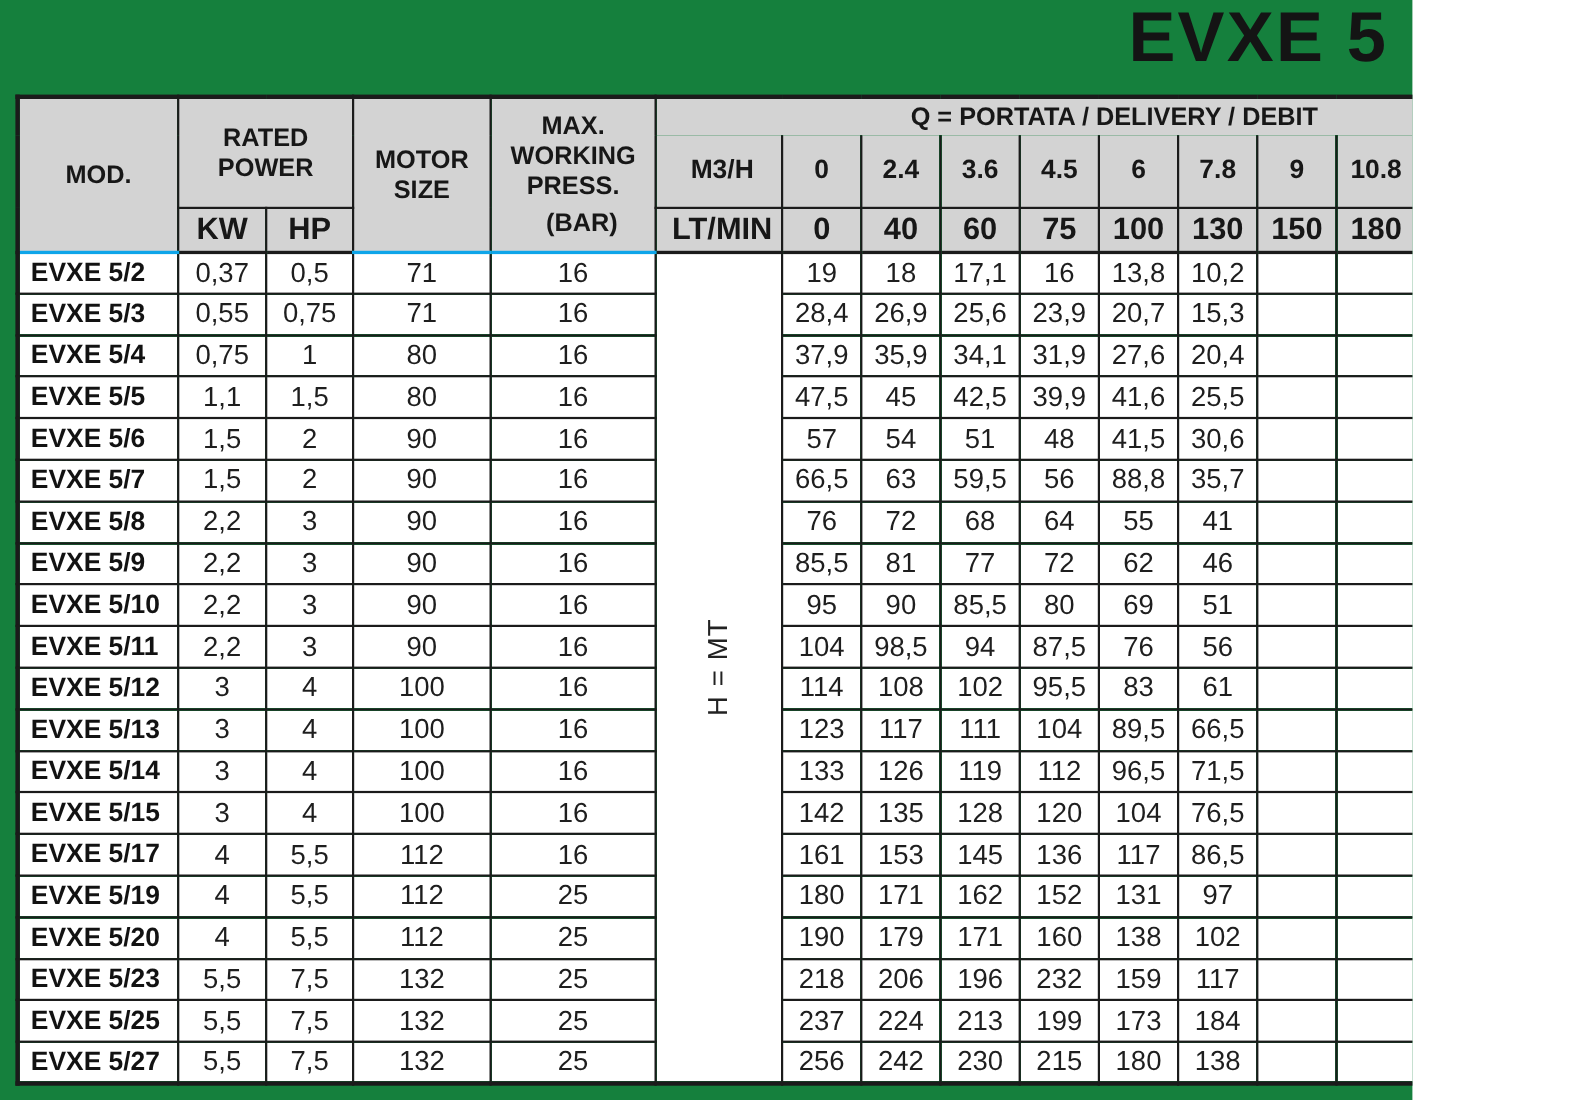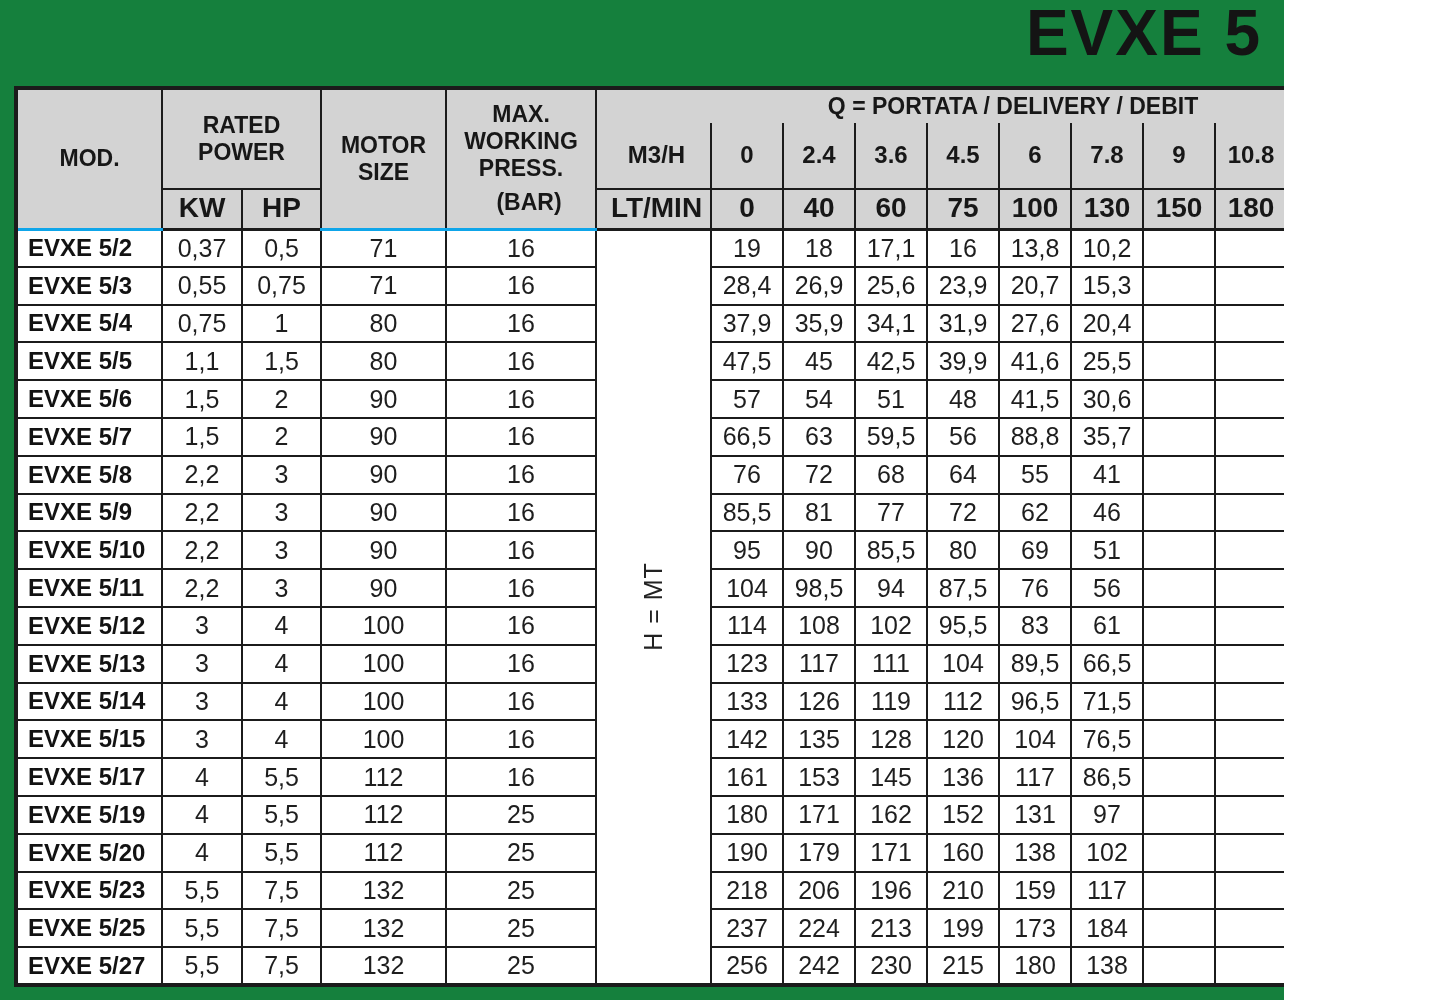--- a/index.html
+++ b/index.html
@@ -439,21 +439,21 @@
         </tr>
         <tr>
           <td class="mod">EVXE 5/23</td>
           <td>5,5</td>
           <td>7,5</td>
           <td>132</td>
           <td>25</td>
           <td>218</td>
           <td>206</td>
           <td>196</td>
-          <td>210</td>
+          <td>232</td>
           <td>159</td>
           <td>117</td>
           <td></td>
           <td></td>
           <td></td>
           <td></td>
         </tr>
         <tr>
           <td class="mod">EVXE 5/25</td>
           <td>5,5</td>

